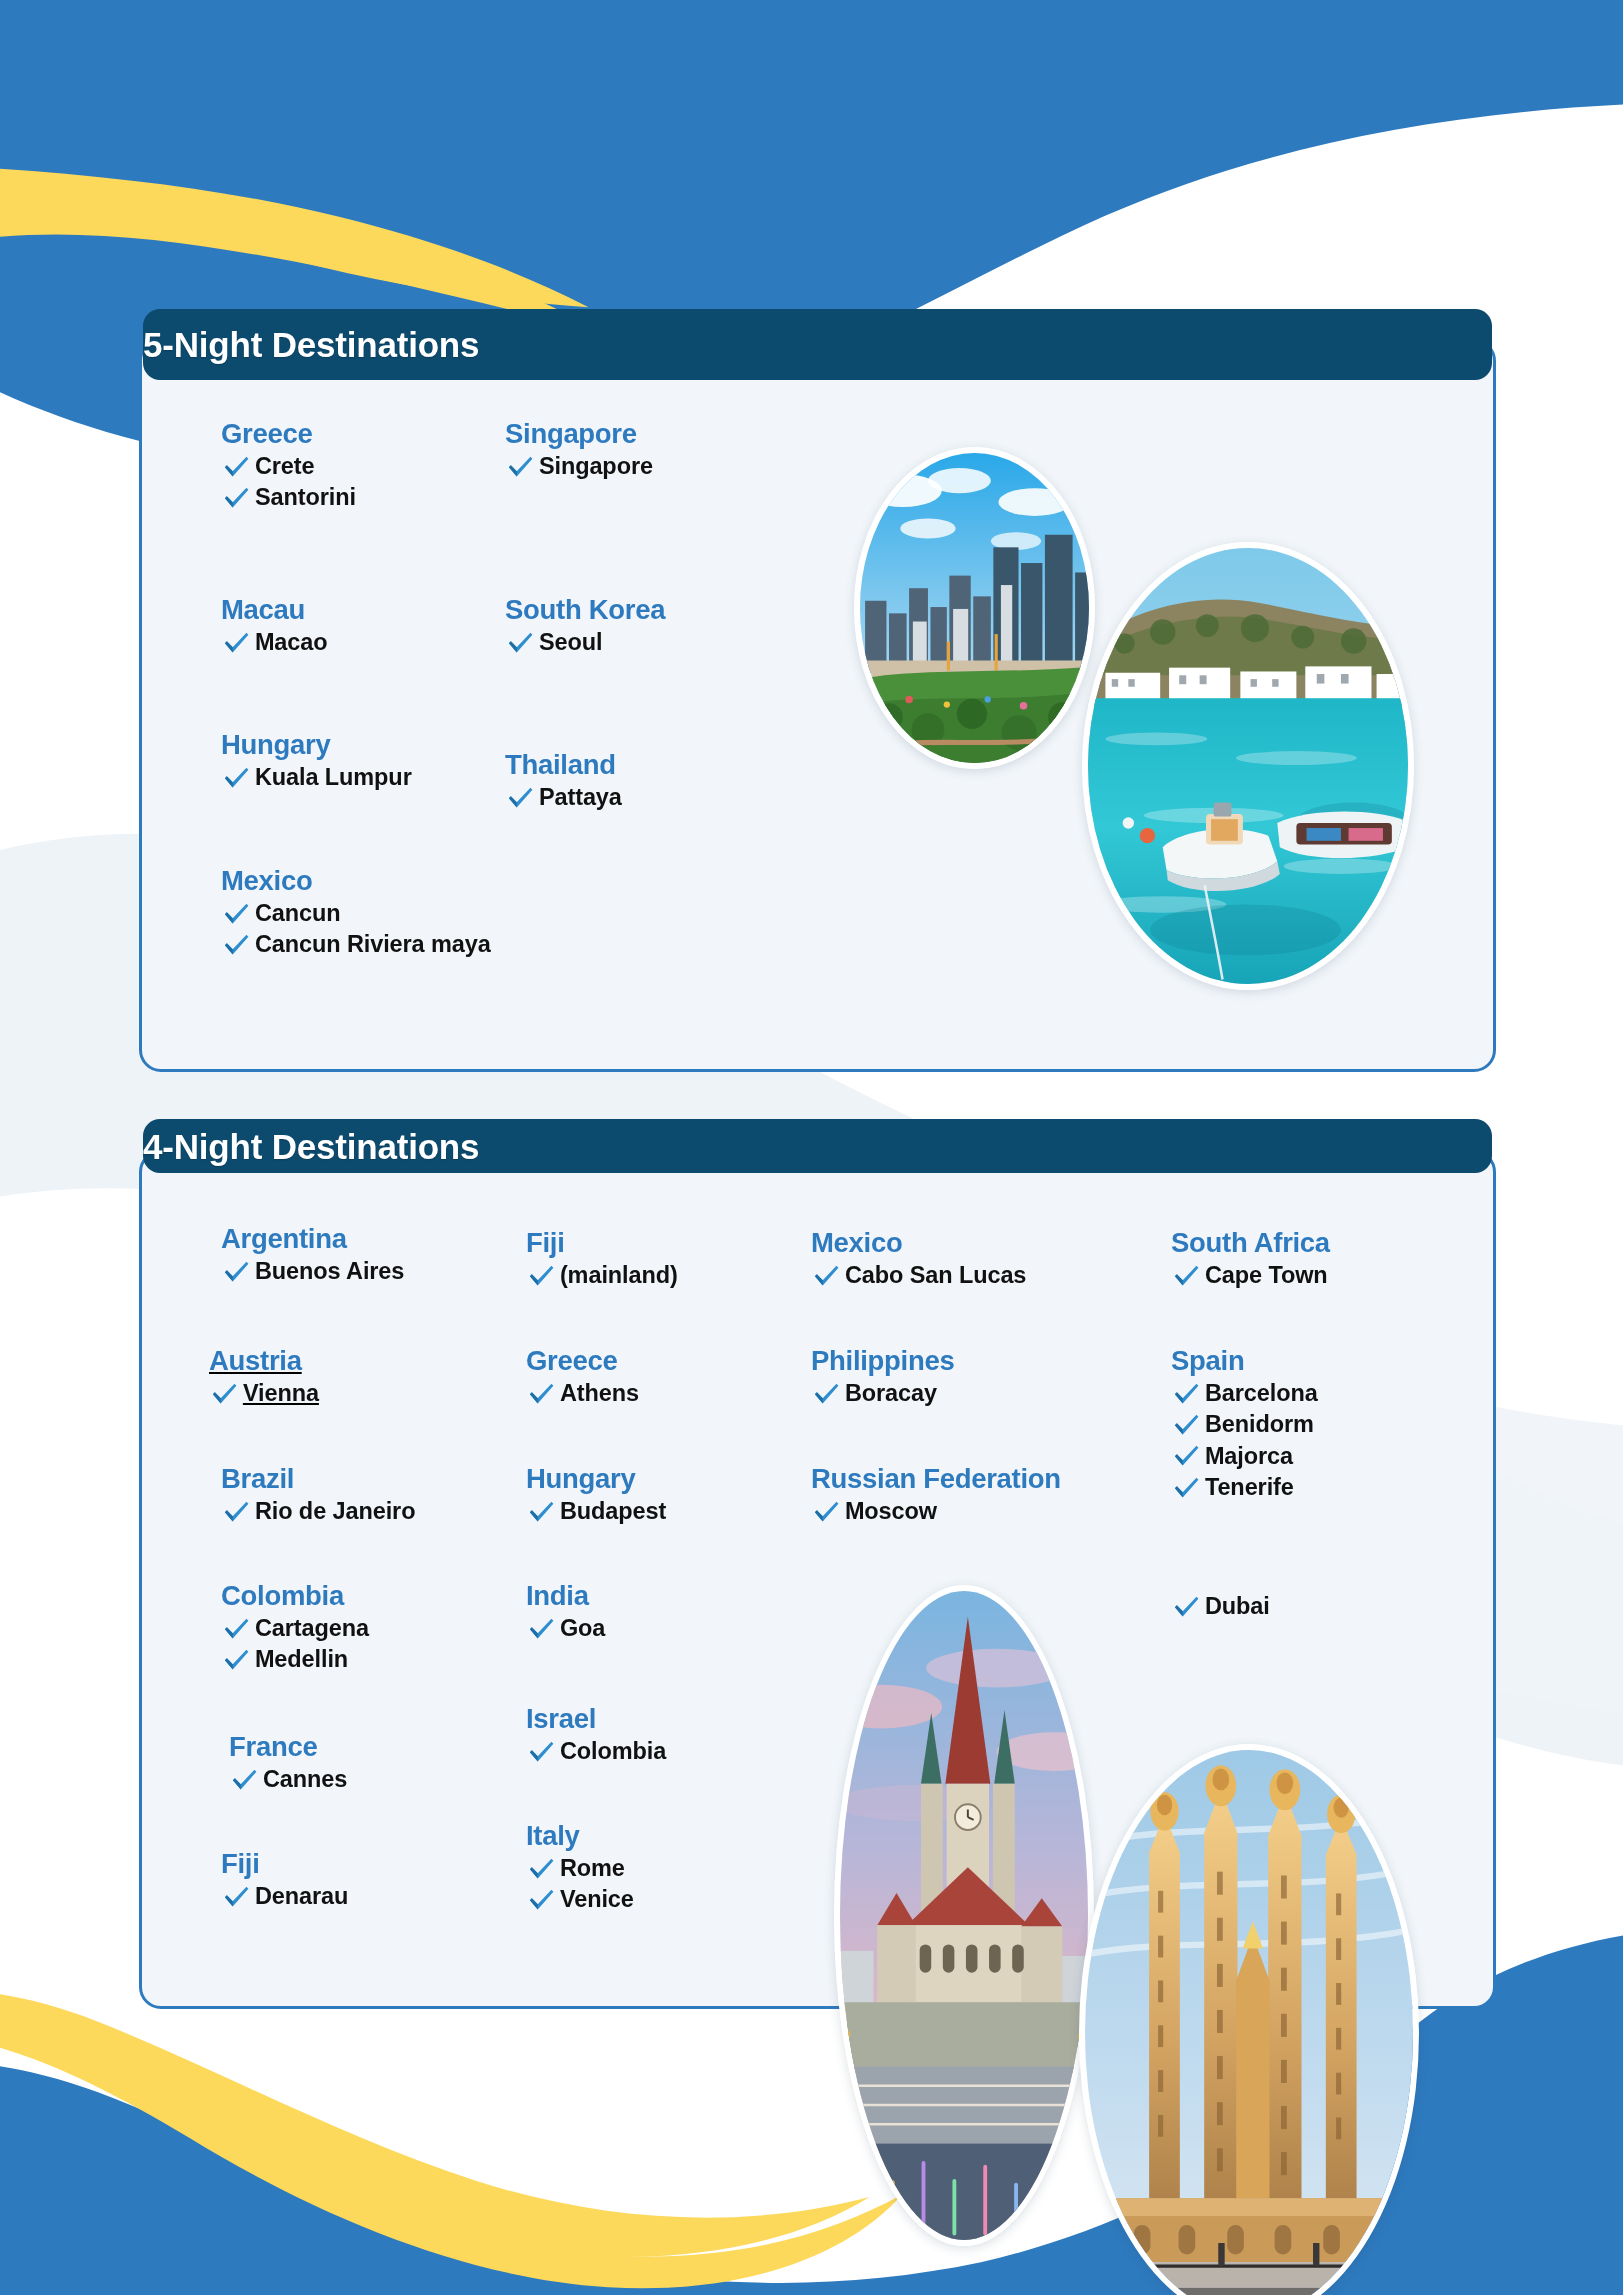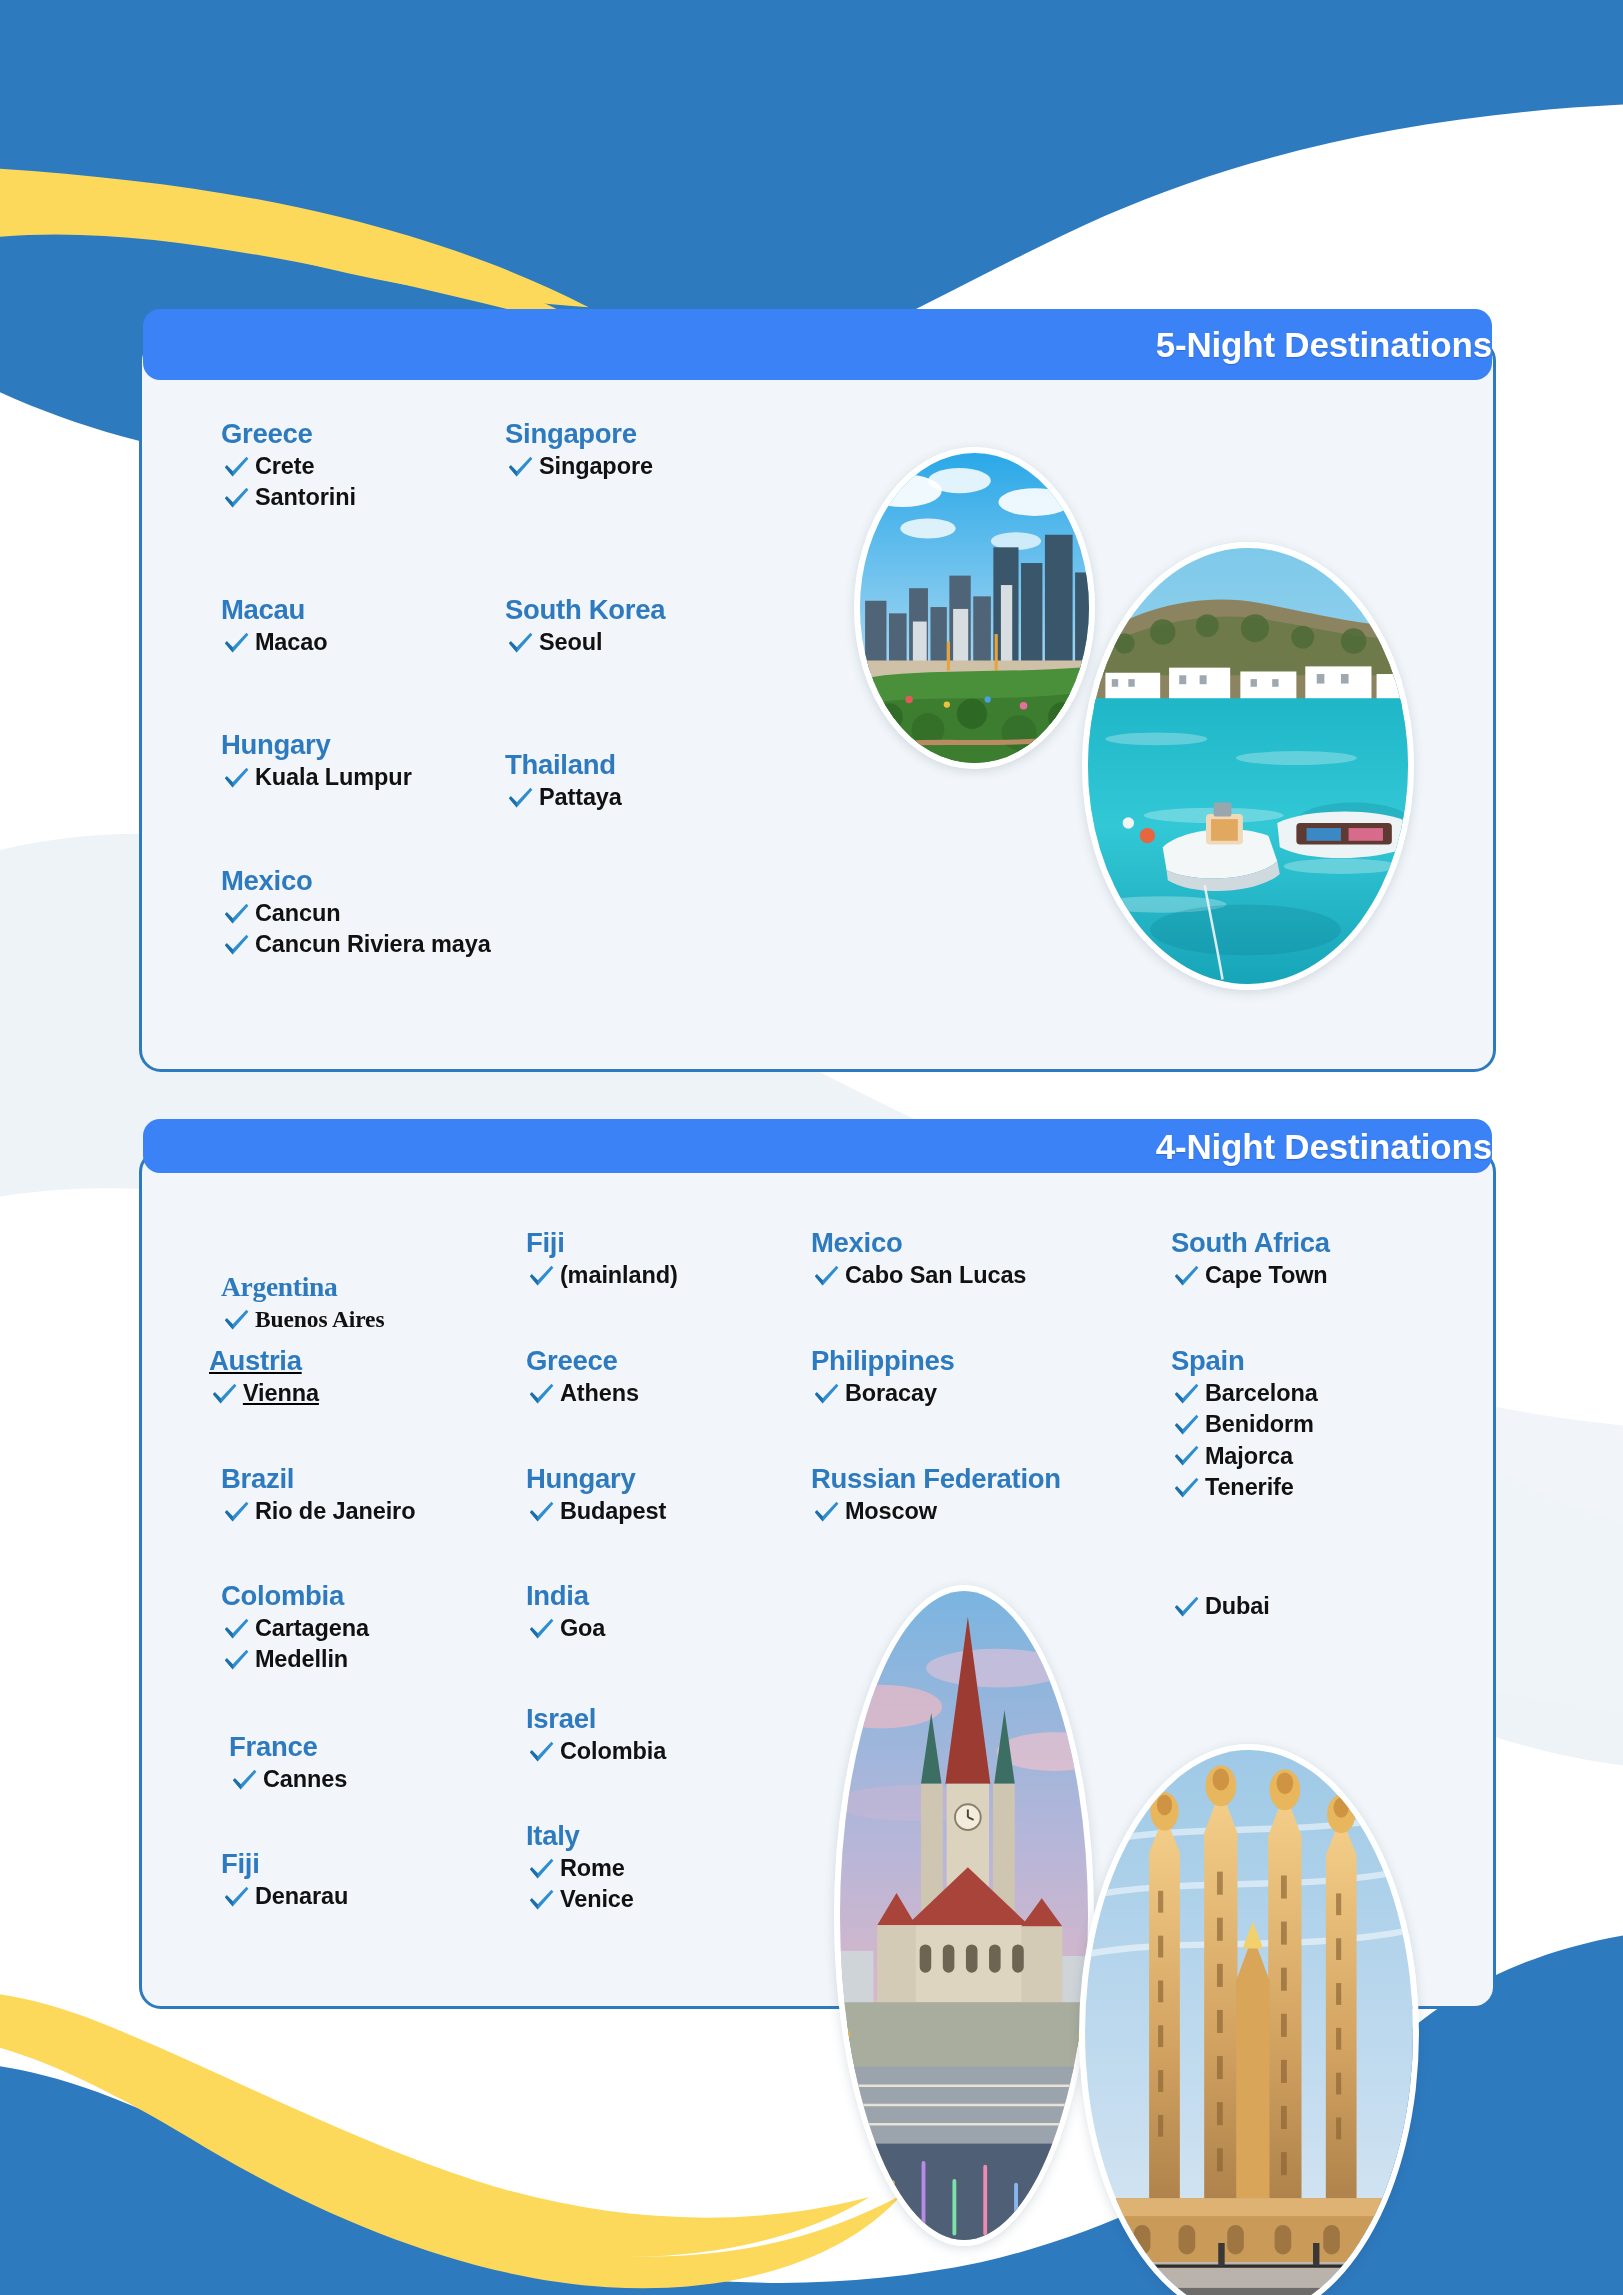--- a/index.html
+++ b/index.html
@@ -20,24 +20,24 @@
     border:3.3px solid #2e7abf;
     border-radius:22px;
     box-sizing:border-box;
     z-index:3;
   }
   #card-5night{left:139px;top:339px;width:1357px;height:733px;}
   #card-4night{left:139px;top:1150px;width:1357px;height:859px;}
 
   .card-header{
     position:absolute;
-    background:#3b82f6;
+    background:#0c4a6e;
     border-radius:17px;
     box-sizing:border-box;
-    display:flex;align-items:center;justify-content:flex-end;
+    display:flex;align-items:center;justify-content:flex-start;
     z-index:6;
   }
   #hdr-5night{left:143px;top:309px;width:1349px;height:71px;}
   #hdr-4night{left:143px;top:1119px;width:1349px;height:54px;}
   .card-header .title{
     color:#ffffff;
     font-size:35px;
     font-weight:700;
     letter-spacing:-0.2px;
     line-height:1;
@@ -372,21 +372,21 @@
       <circle cx="66" cy="432" r="9" fill="#f2f5f6"></circle>
     </svg>
   </div>
 
   <div class="card" id="card-4night"></div>
 
   <div class="card-header" id="hdr-4night">
     <span class="title">4-Night Destinations</span>
   </div>
 
-  <div class="group" style="left:221px;top:1272px;font-family:Liberation Serif, serif;">
+  <div class="group" style="left:221px;top:1224px;">
     <div class="country">Argentina</div>
     <div class="city-row">
       <span class="check">
         <svg viewBox="0 0 46 46">
             <path d="M6 25 L9 22 L18 31 L39 9 L42 12 L18 39 Z" fill="#2e8ed0"></path>
             <path d="M6 25 L9 22 L18 31 L18 39 Z" fill="#1e6fa8"></path>
           </svg>
       </span>
       <span class="city">Buenos Aires</span>
     </div>

